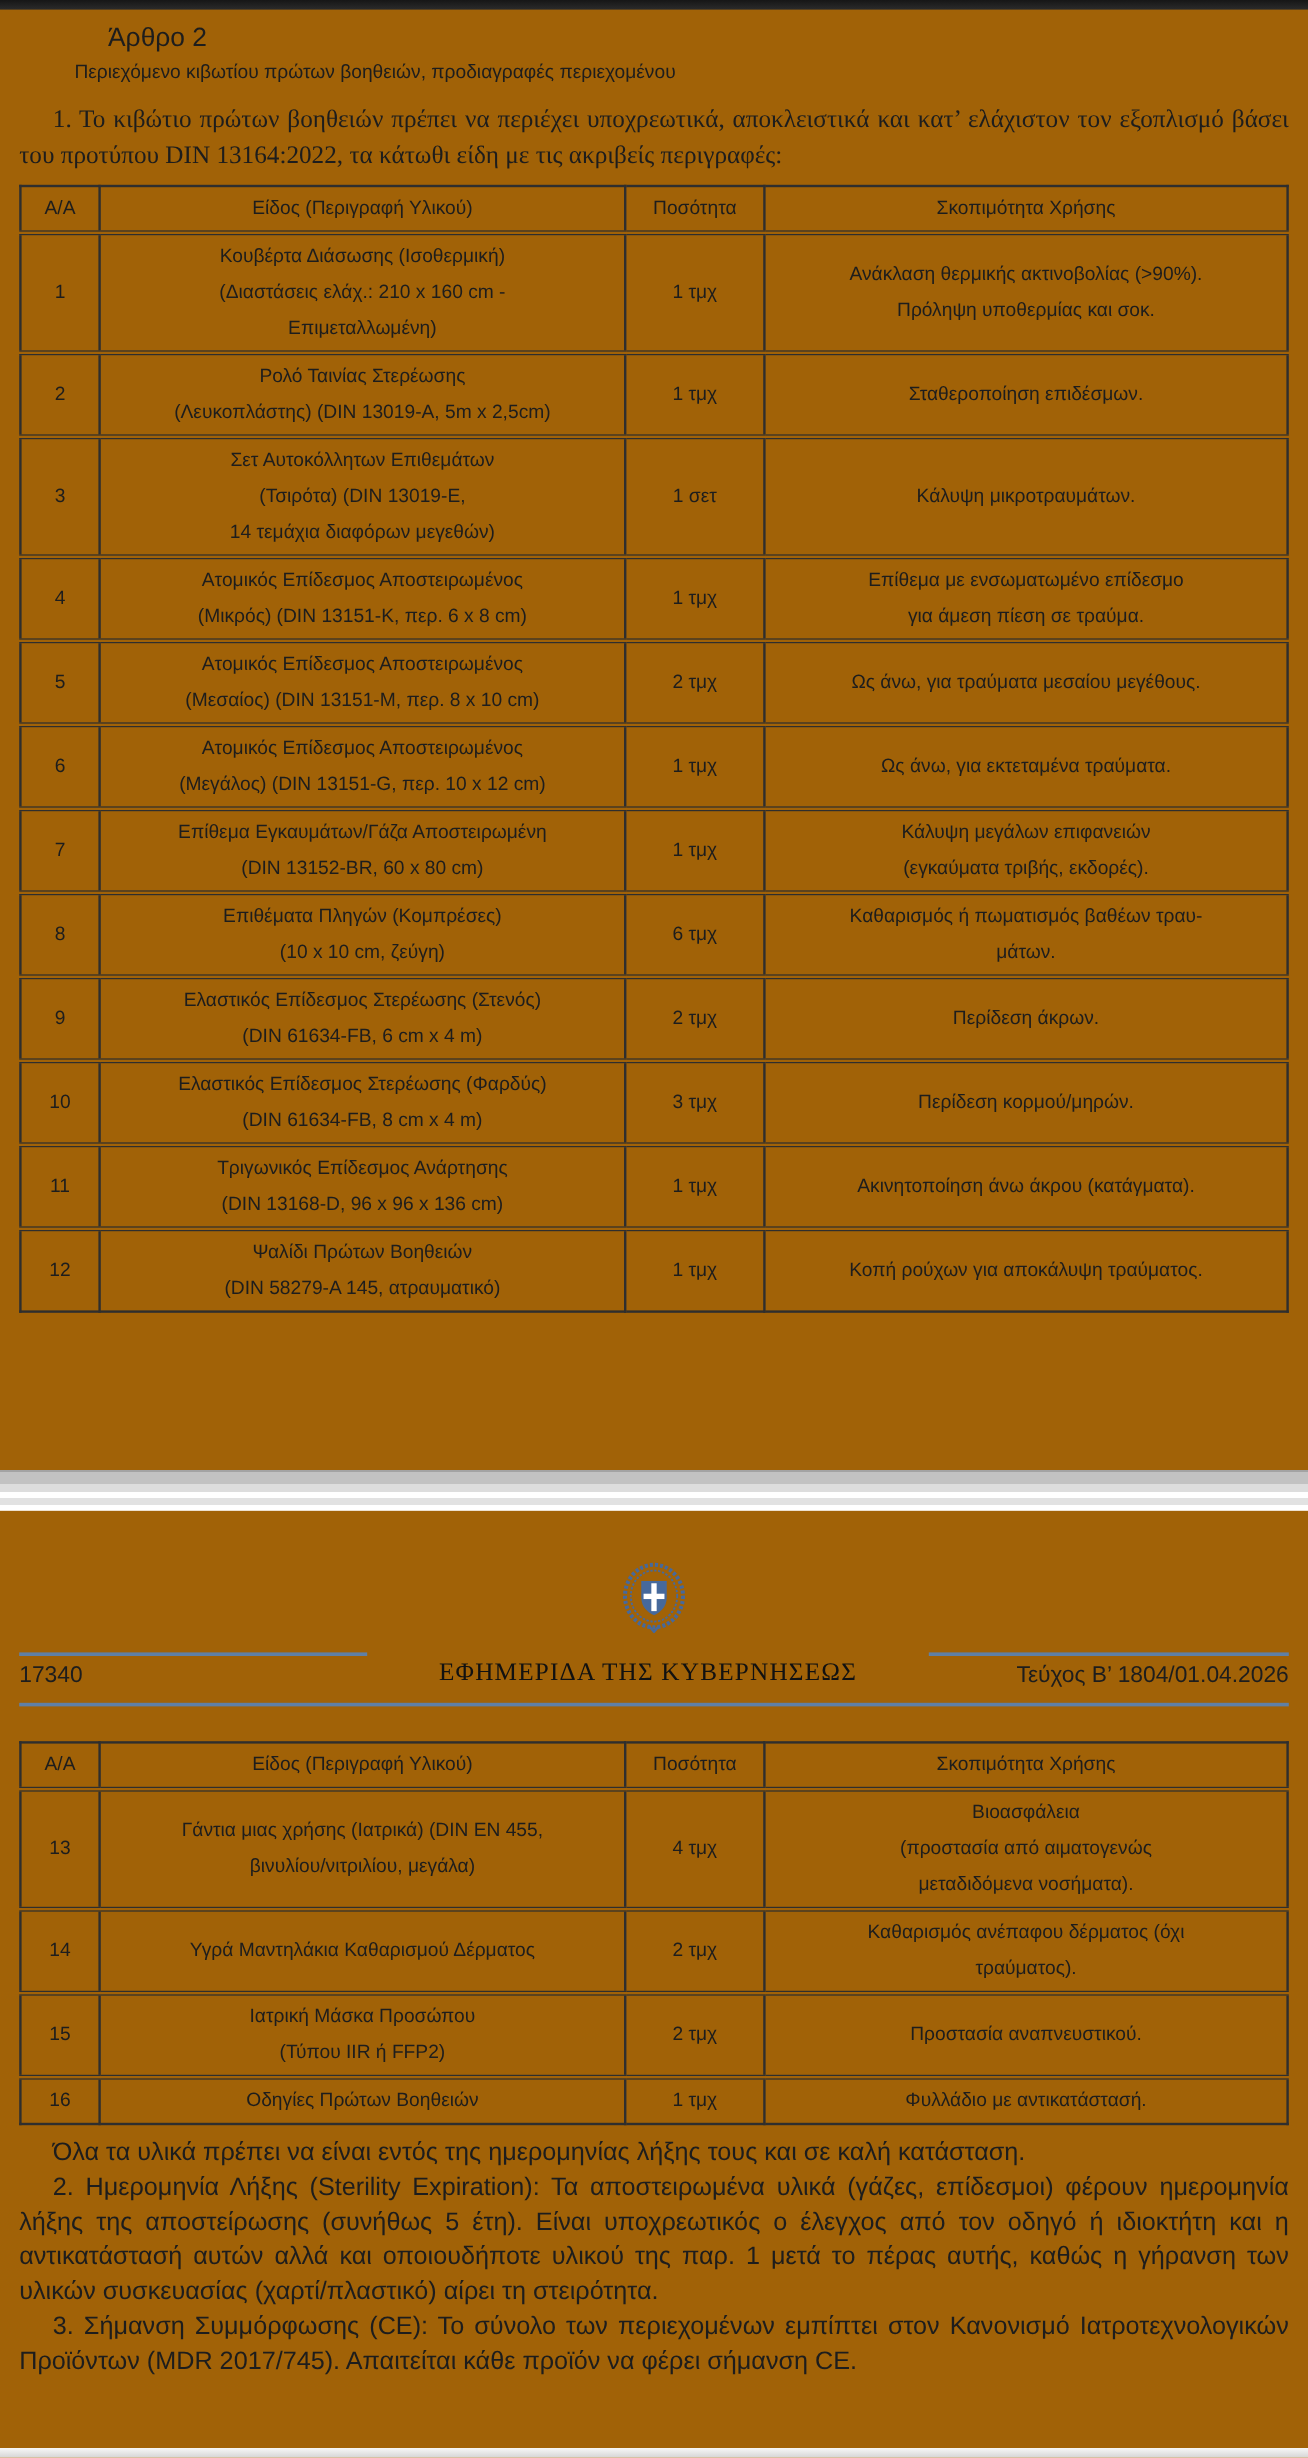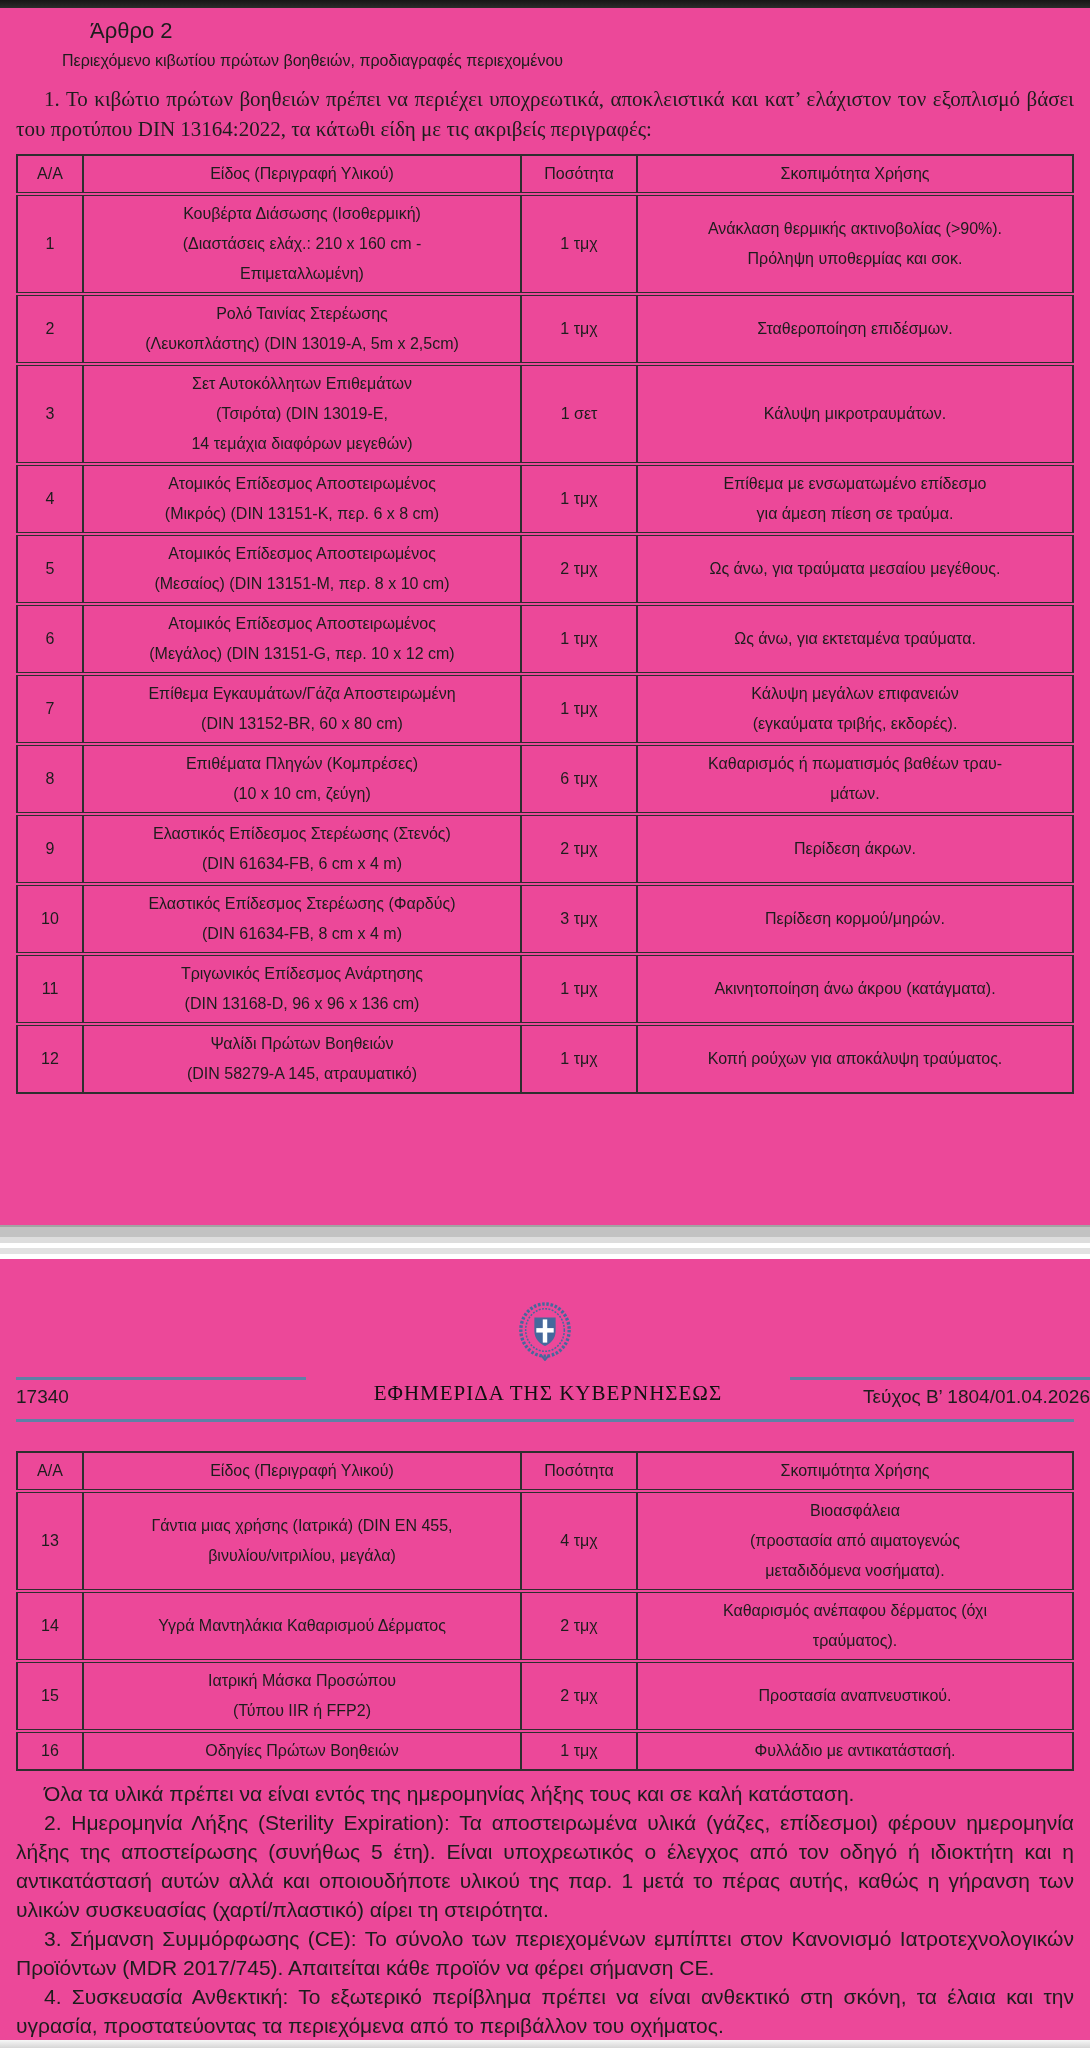--- a/index.html
+++ b/index.html
@@ -1,17 +1,17 @@
 <!DOCTYPE html>
 <html><head>
 <meta charset="utf-8">
 <style>
   html,body{margin:0;padding:0;background:#ffffff;}
   .screen{
-    position:relative;width:1090px;height:2048px;background:#ec4899;overflow:hidden;
+    position:relative;width:1090px;height:2048px;background:#a16207;overflow:hidden;
     font-family:"Liberation Sans",sans-serif;color:#1d1d1d;
   }
   
   .topbar{position:absolute;top:0;left:0;width:100%;height:8px;
     background:linear-gradient(#161616,#2b2b2b);}
   
   .page1{position:absolute;top:8px;left:0;width:1090px;padding:0 16px;box-sizing:border-box;}
   .h-article{margin:8px 0 0 74px;font-size:22px;line-height:30px;font-weight:normal;}
   .h-subtitle{margin:0 0 0 46px;font-size:16px;line-height:30px;font-weight:normal;}
   .intro{margin:8px 0 0 0;font-size:21px;line-height:30px;text-align:justify;text-indent:28px;font-family:Liberation Serif, serif;}
@@ -27,21 +27,21 @@
     padding:3px 8px;text-align:center;vertical-align:middle;
     font-weight:normal;white-space:pre-line;overflow:hidden;}
   .doc-table tr:last-child td{border-bottom:2px solid #2e2e2e;}
   
   .page-sep{position:absolute;left:0;width:100%;height:34px;top:1225px;
     background:linear-gradient(#a3a3a3 0 2px,#c2c2c2 2px 12px,#dddddd 12px 18px,
       #ffffff 18px 23px,#e2e2e2 23px 29px,#ffffff 29px 34px);}
   
   .page2{position:absolute;top:1259px;left:0;width:1090px;height:789px;}
   .logo-wrap{position:absolute;top:42px;left:0;width:100%;text-align:center;}
-  .gaz-header{position:absolute;top:118px;left:16px;right:0;display:flex;align-items:flex-start;justify-content:space-between;}
+  .gaz-header{position:absolute;top:118px;left:16px;right:16px;display:flex;align-items:flex-start;justify-content:space-between;}
   .gaz-side{border-top:3px solid #5f80a6;padding-top:6px;font-size:19px;}
   .gaz-left{width:290px;text-align:left;}
   .gaz-right{width:300px;text-align:right;margin-left:auto;}
   .gaz-center{flex:1;text-align:center;padding-top:4px;
     font-family:"Liberation Serif",serif;font-weight:normal;font-size:21px;letter-spacing:1px;color:#111;}
   .gaz-rule{position:absolute;top:160px;left:16px;right:16px;height:3px;background:#5f80a6;}
   .table2-wrap{position:absolute;top:192px;left:16px;right:16px;}
   .table2-wrap .doc-table{margin-top:0;}
   .notes{position:absolute;top:520px;left:16px;right:16px;font-size:21px;line-height:29px;}
   .notes p{margin:0;text-align:justify;text-indent:28px;}
@@ -244,18 +244,17 @@
     <td>Φυλλάδιο με αντικατάστασή.</td>
   </tr>
           </tbody>
       </table>
     </div>
 
     <div class="notes">
       <p>Όλα τα υλικά πρέπει να είναι εντός της ημερομηνίας λήξης τους και σε καλή κατάσταση.</p>
       <p>2. Ημερομηνία Λήξης (Sterility Expiration): Τα αποστειρωμένα υλικά (γάζες, επίδεσμοι) φέρουν ημερομηνία λήξης της αποστείρωσης (συνήθως 5 έτη). Είναι υποχρεωτικός ο έλεγχος από τον οδηγό ή ιδιοκτήτη και η αντικατάστασή αυτών αλλά και οποιουδήποτε υλικού της παρ. 1 μετά το πέρας αυτής, καθώς η γήρανση των υλικών συσκευασίας (χαρτί/πλαστικό) αίρει τη στειρότητα.</p>
       <p>3. Σήμανση Συμμόρφωσης (CE): Το σύνολο των περιεχομένων εμπίπτει στον Κανονισμό Ιατροτεχνολογικών Προϊόντων (MDR 2017/745). Απαιτείται κάθε προϊόν να φέρει σήμανση CE.</p>
-      <p>4. Συσκευασία Ανθεκτική: Το εξωτερικό περίβλημα πρέπει να είναι ανθεκτικό στη σκόνη, τα έλαια και την υγρασία, προστατεύοντας τα περιεχόμενα από το περιβάλλον του οχήματος.</p>
     </div>
   </div>
 
   <div class="bottombar"></div>
 </div>
 
 </body></html>

